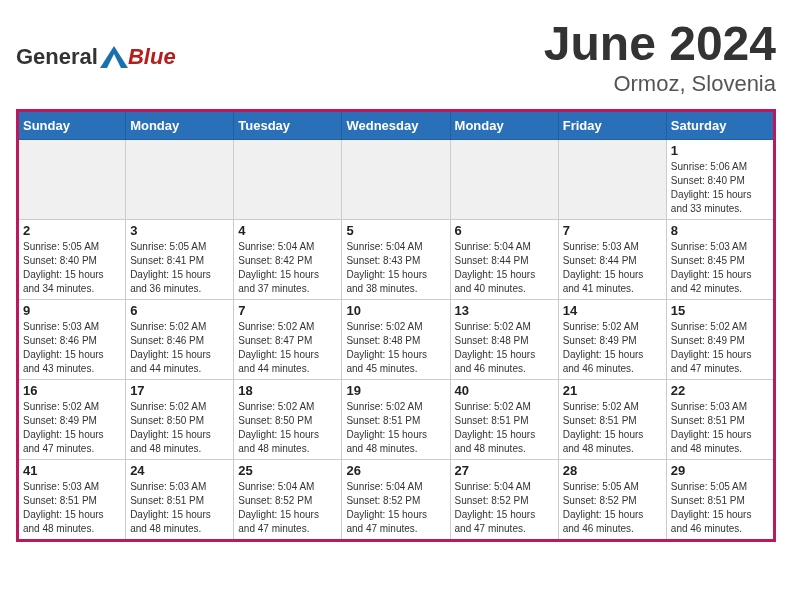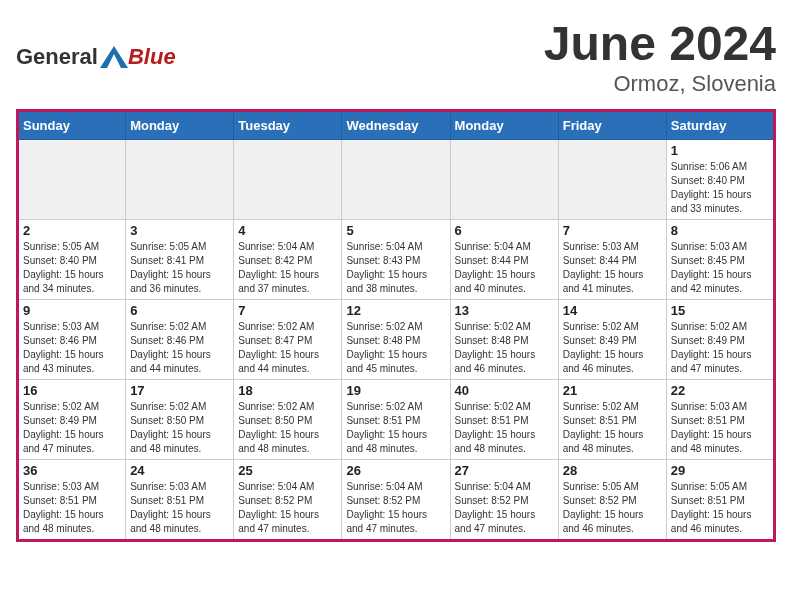--- a/index.html
+++ b/index.html
@@ -203,21 +203,21 @@
 and 44 minutes.</div>
         </td>
         <td>
           <span class="day-number">7</span>
           <div class="day-info" style="white-space: pre-line;">Sunrise: 5:02 AM
 Sunset: 8:47 PM
 Daylight: 15 hours
 and 44 minutes.</div>
         </td>
         <td>
-          <span class="day-number">12</span>
+          <span class="day-number">10</span>
           <div class="day-info" style="white-space: pre-line;">Sunrise: 5:02 AM
 Sunset: 8:48 PM
 Daylight: 15 hours
 and 45 minutes.</div>
         </td>
         <td>
           <span class="day-number">13</span>
           <div class="day-info" style="white-space: pre-line;">Sunrise: 5:02 AM
 Sunset: 8:48 PM
 Daylight: 15 hours
@@ -284,21 +284,21 @@
         <td>
           <span class="day-number">22</span>
           <div class="day-info" style="white-space: pre-line;">Sunrise: 5:03 AM
 Sunset: 8:51 PM
 Daylight: 15 hours
 and 48 minutes.</div>
         </td>
       </tr>
       <tr>
         <td>
-          <span class="day-number">36</span>
+          <span class="day-number">41</span>
           <div class="day-info" style="white-space: pre-line;">Sunrise: 5:03 AM
 Sunset: 8:51 PM
 Daylight: 15 hours
 and 48 minutes.</div>
         </td>
         <td>
           <span class="day-number">24</span>
           <div class="day-info" style="white-space: pre-line;">Sunrise: 5:03 AM
 Sunset: 8:51 PM
 Daylight: 15 hours

